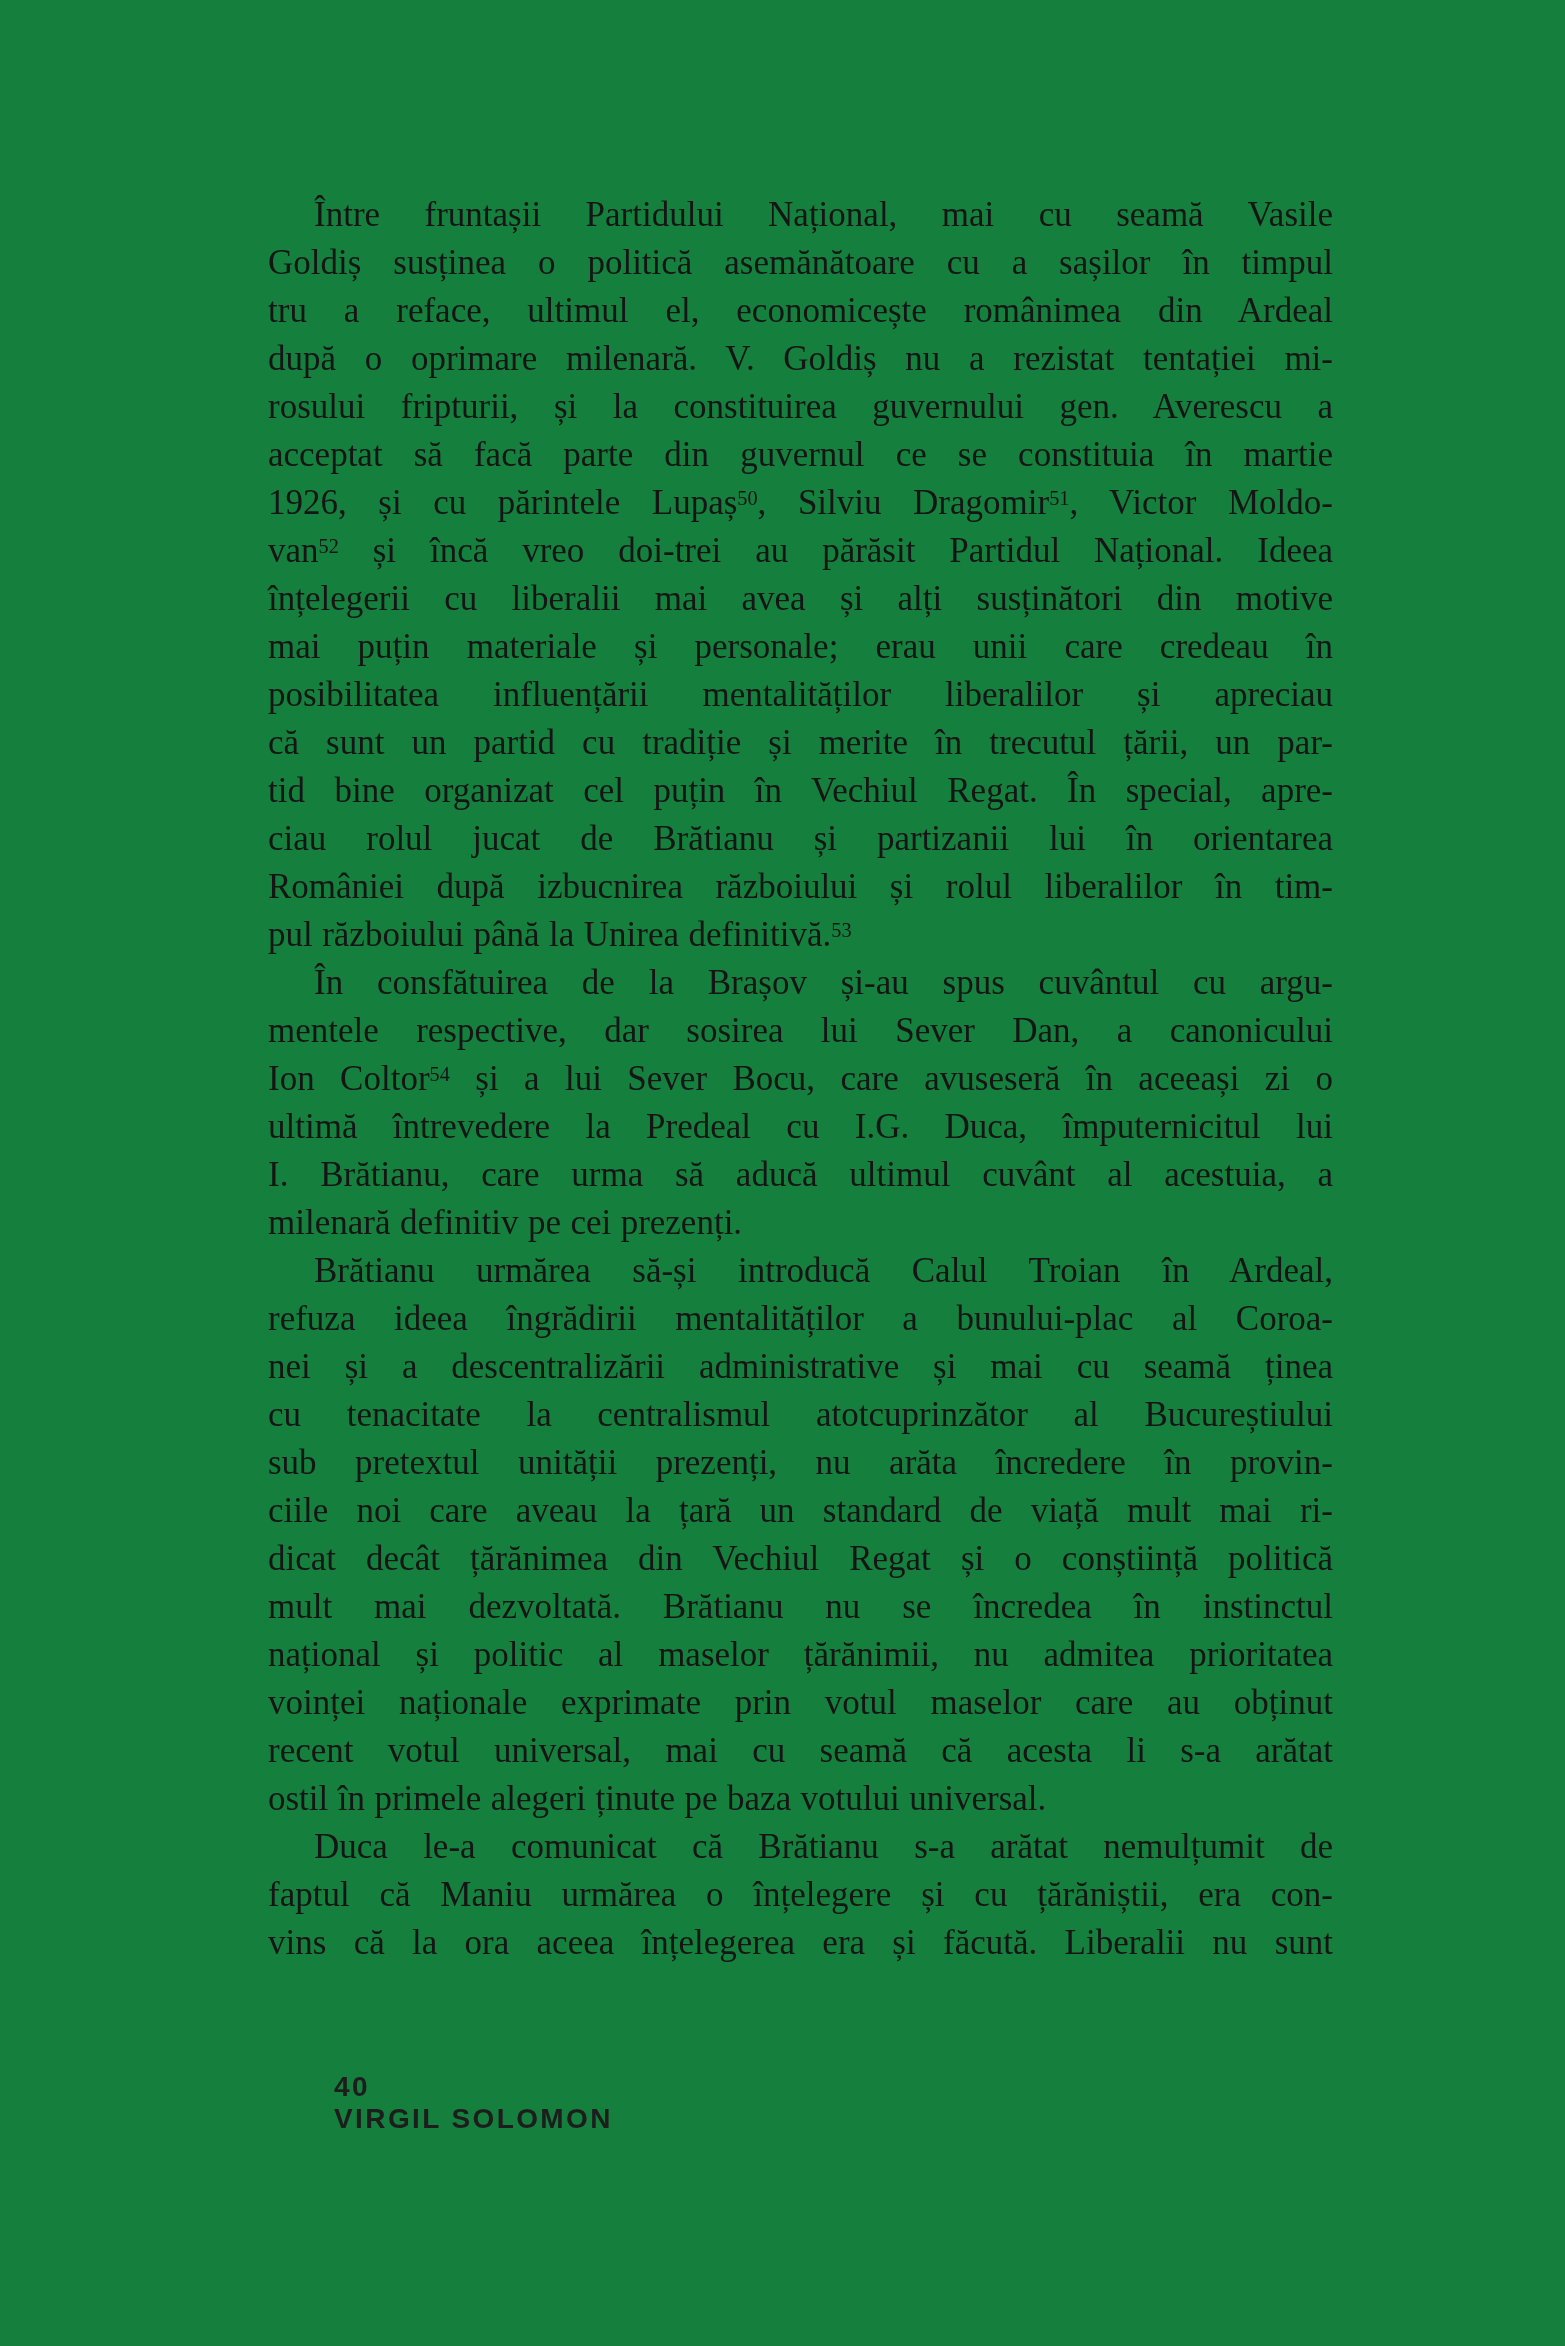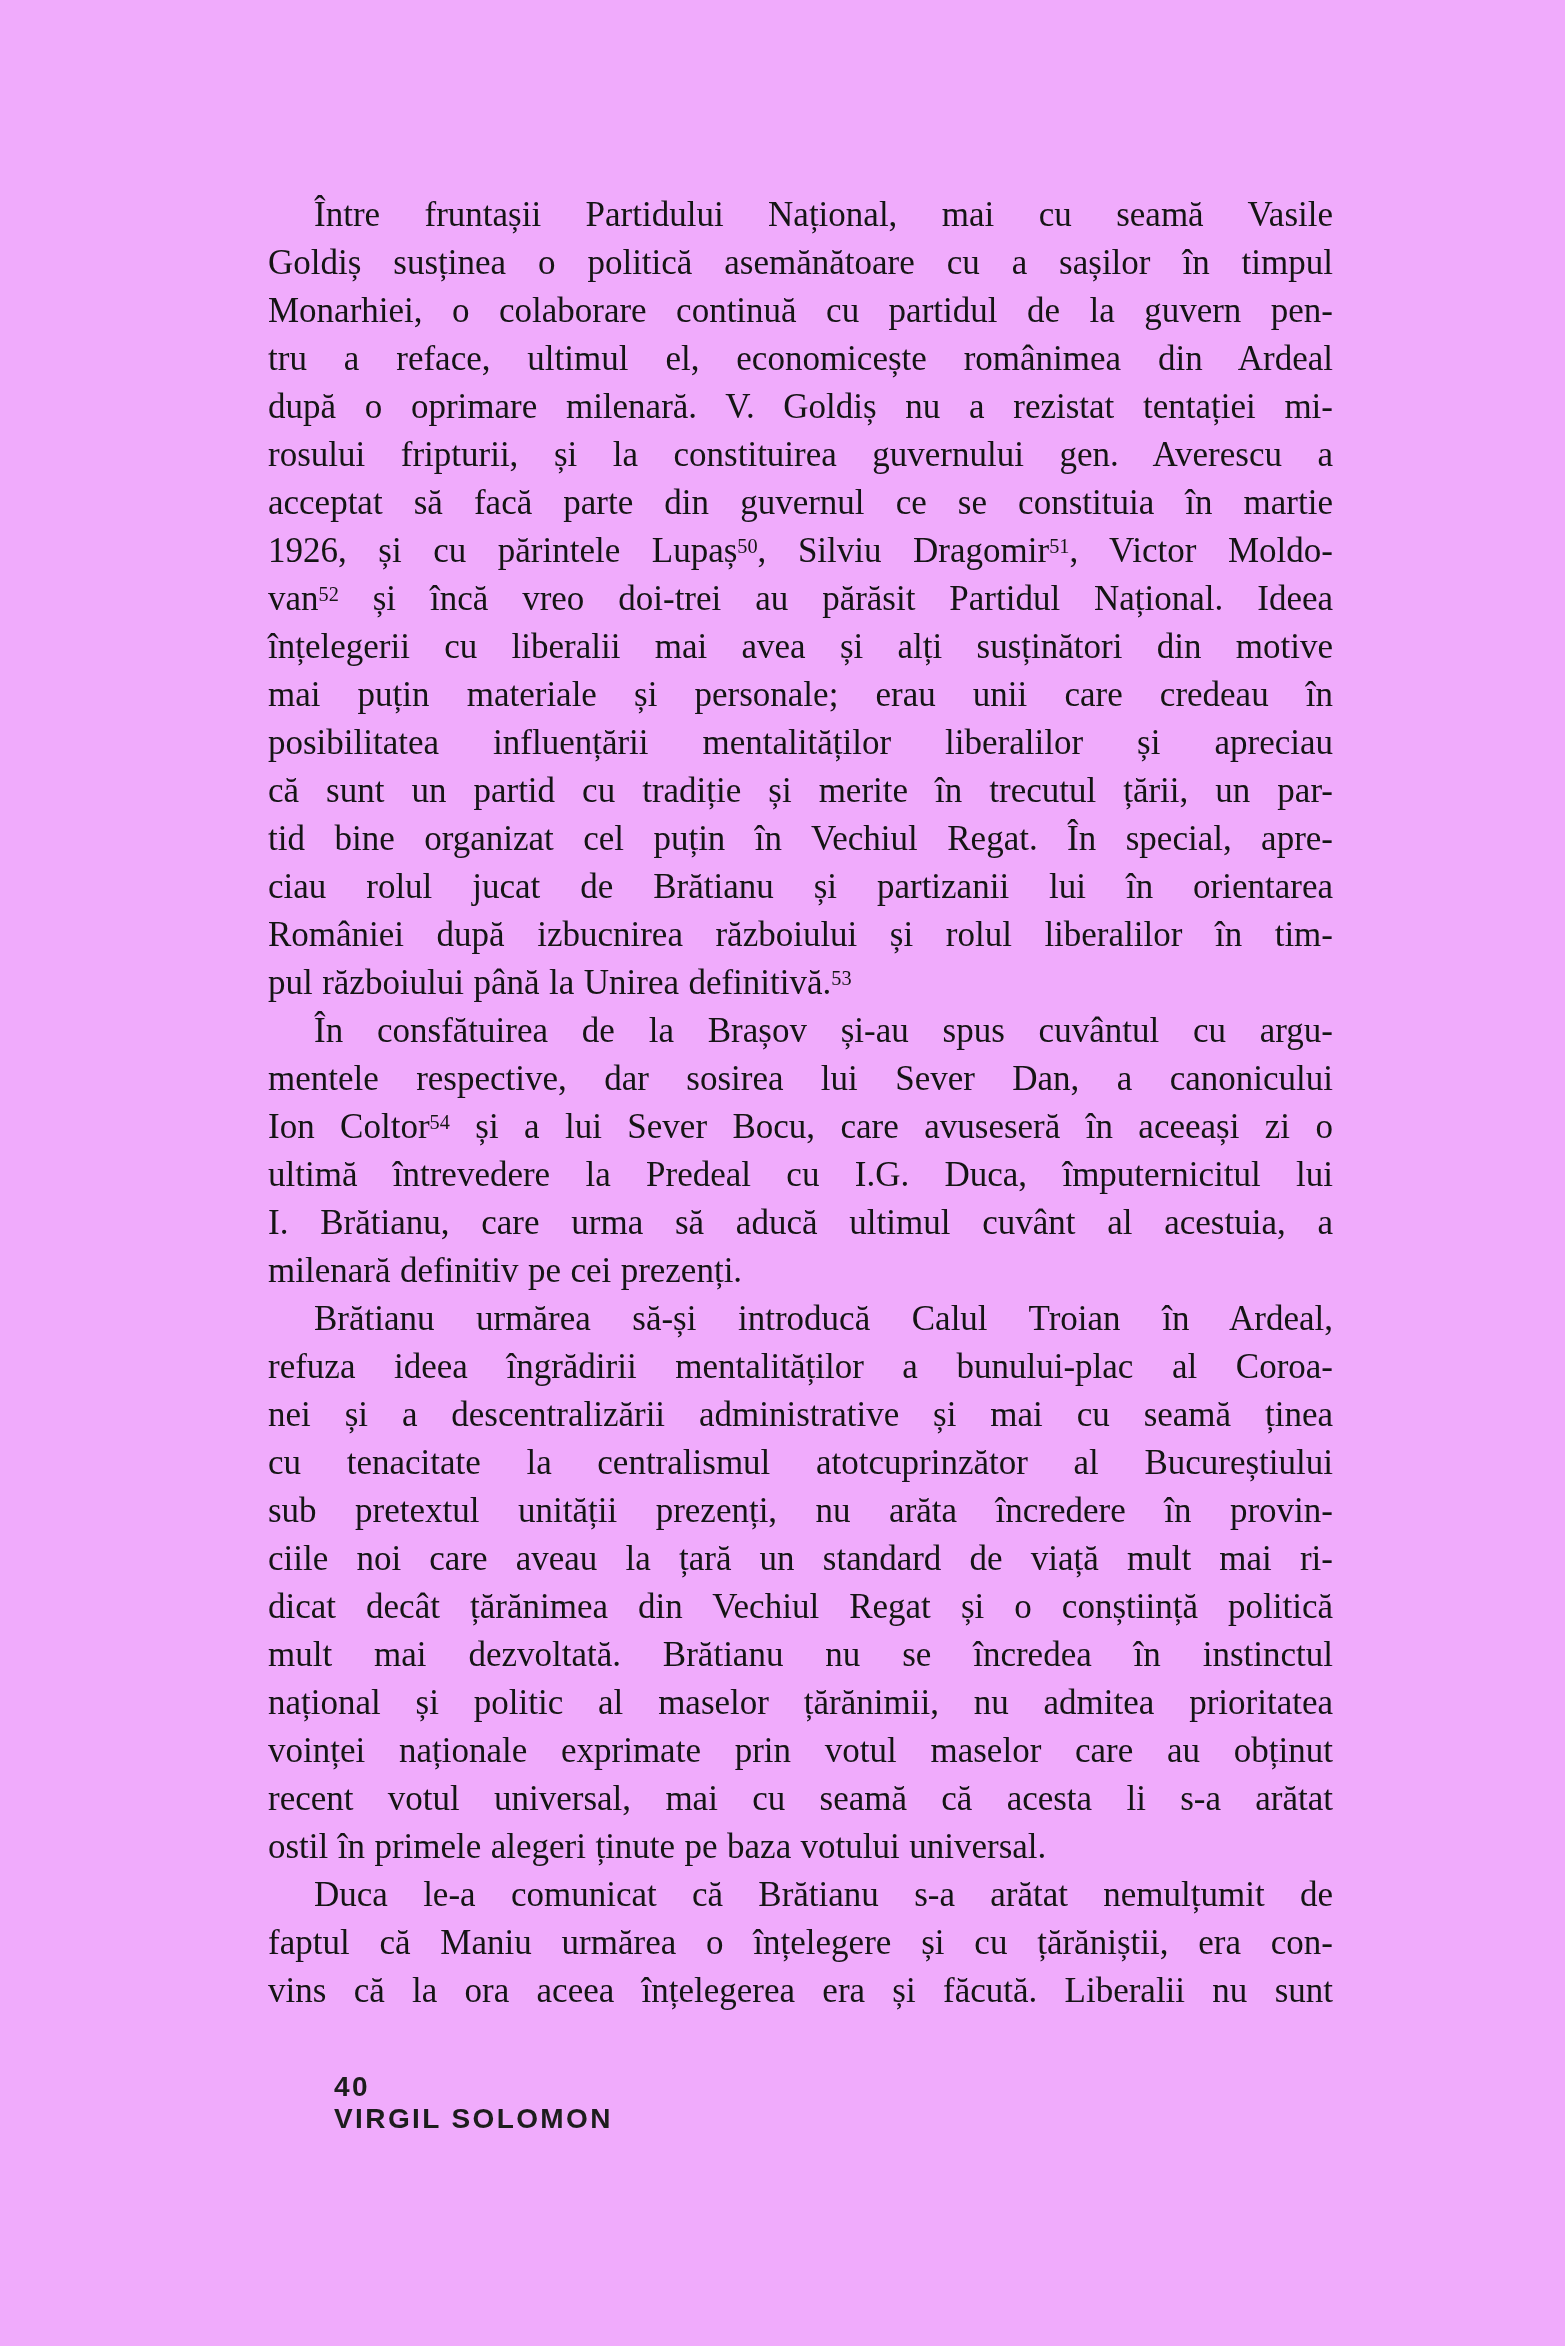--- a/index.html
+++ b/index.html
@@ -9,21 +9,21 @@
   body {
     width: 1565px;
     height: 2347px;
     background: #f7f7f5;
     overflow: hidden;
   }
   .page {
     position: relative;
     width: 1565px;
     height: 2347px;
-    background: #f0abfc;
+    background: #15803d;
   }
   .text-block {
     position: absolute;
     left: 268px;
     top: 191px;
     width: 1065px;
     font-family: "Liberation Serif", "DejaVu Serif", serif;
     font-size: 35px;
     line-height: 48px;
     color: #151515;
@@ -71,21 +71,20 @@
 </style>
 </head>
 <body>
 
 <div class="page">
 
   <div class="text-block" id="text-block">
       <div class="paragraph">
         <div class="text-line first-indent">Între fruntașii Partidului Național, mai cu seamă Vasile</div>
         <div class="text-line">Goldiș susținea o politică asemănătoare cu a sașilor în timpul</div>
-        <div class="text-line">Monarhiei, o colaborare continuă cu partidul de la guvern pen-</div>
         <div class="text-line">tru a reface, ultimul el, economicește românimea din Ardeal</div>
         <div class="text-line">după o oprimare milenară. V. Goldiș nu a rezistat tentației mi-</div>
         <div class="text-line">rosului fripturii, și la constituirea guvernului gen. Averescu a</div>
         <div class="text-line">acceptat să facă parte din guvernul ce se constituia în martie</div>
         <div class="text-line">1926, și cu părintele Lupaș<sup>50</sup>, Silviu Dragomir<sup>51</sup>, Victor Moldo-</div>
         <div class="text-line">van<sup>52</sup> și încă vreo doi-trei au părăsit Partidul Național. Ideea</div>
         <div class="text-line">înțelegerii cu liberalii mai avea și alți susținători din motive</div>
         <div class="text-line">mai puțin materiale și personale; erau unii care credeau în</div>
         <div class="text-line">posibilitatea influențării mentalităților liberalilor și apreciau</div>
         <div class="text-line">că sunt un partid cu tradiție și merite în trecutul țării, un par-</div>

